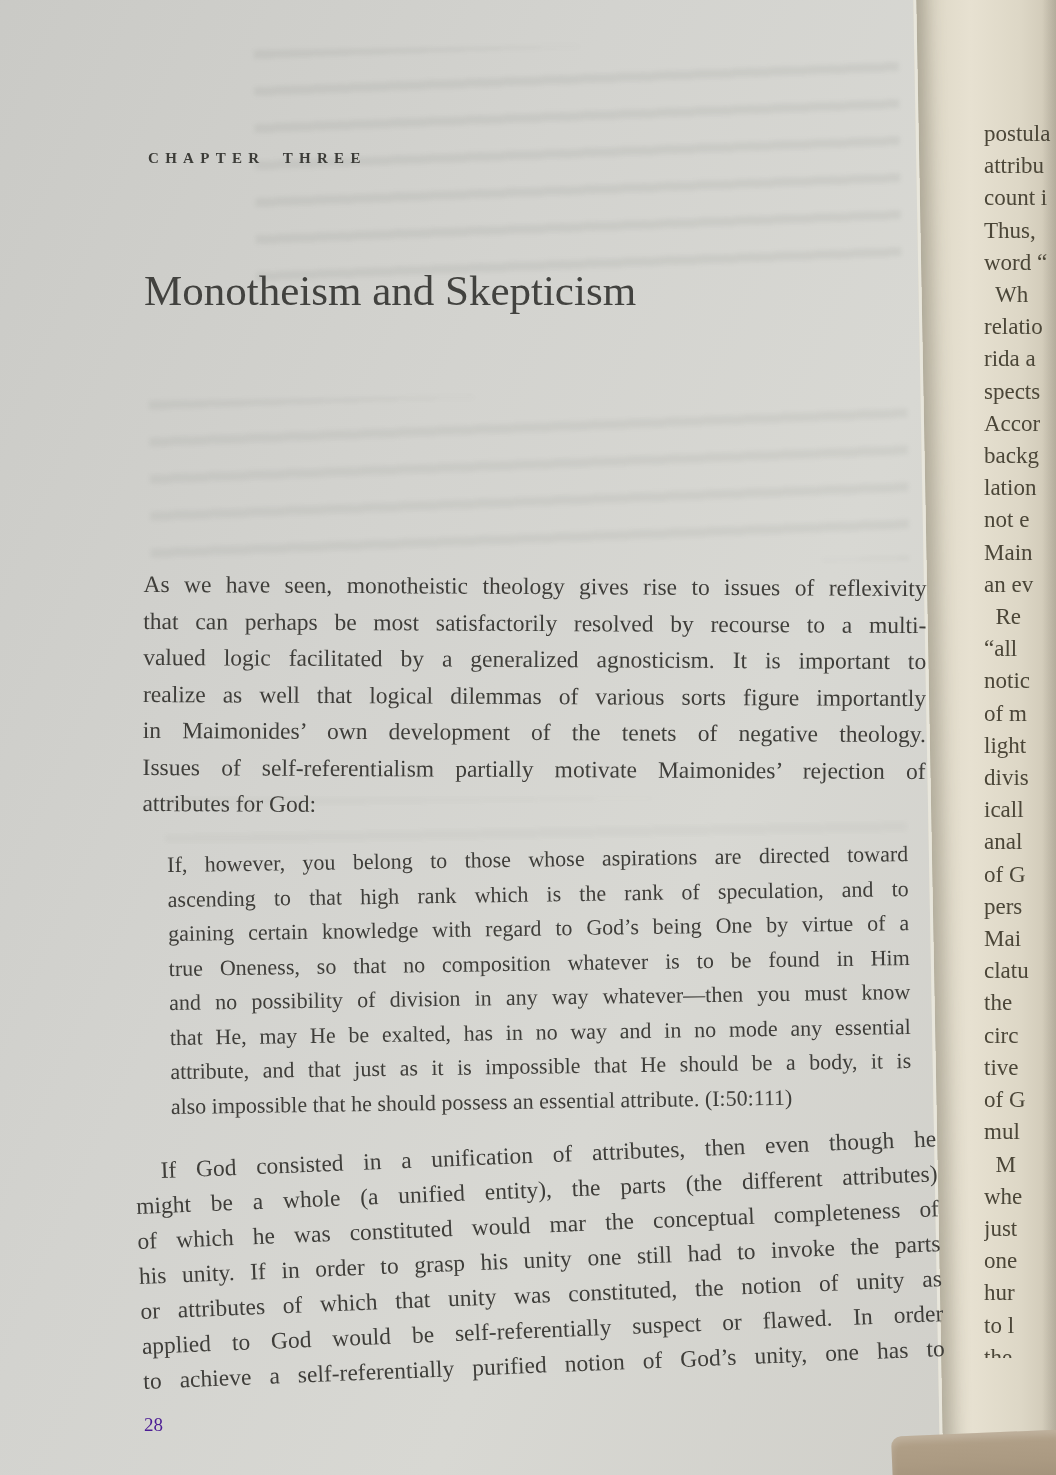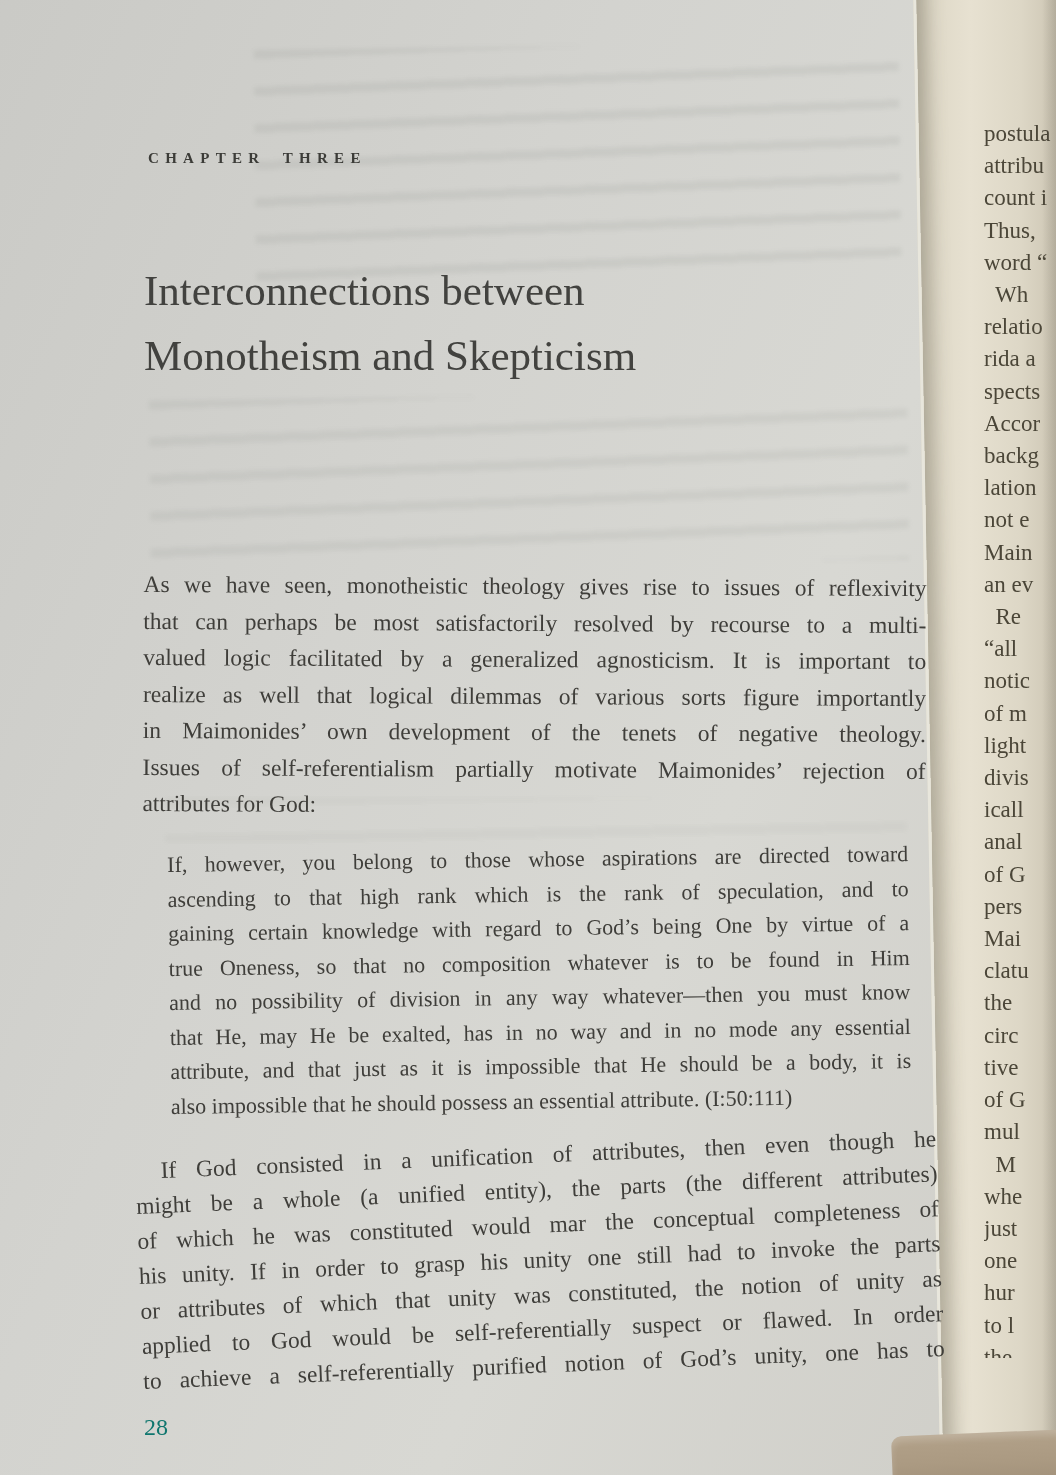--- a/index.html
+++ b/index.html
@@ -55,39 +55,38 @@
     left:148px; top:150px; font-size:15px; color:#3c3c38;
     letter-spacing:0.42em; word-spacing:0.5em; font-weight:bold; font-variant:small-caps;
   }
   .title { left:144px; top:258px; font-size:43px; line-height:65px; color:#42423f; }
   .para-1 { left:143px; top:566px; width:783px; font-size:23.5px; line-height:36.5px; transform:rotate(0.3deg); transform-origin:0 50%; }
   .quote  { left:169px; top:848px; width:741px; font-size:22px;  line-height:34.5px; transform:rotate(-0.85deg); transform-origin:0 50%; }
   .para-2 { left:140px; top:1154px; width:802px; font-size:23.5px; line-height:35px; transform:rotate(-2.35deg); transform-origin:0 60%; }
   .flow .line { text-align:justify; text-align-last:justify; }
   .end-left .line:last-child { text-align-last:left; }
   .indent-first .line:first-child { text-indent:26px; }
-  .pageno { left:144px; top:1414px; font-size:24px; color:#0f766e; }
+  .pageno { left:144px; top:1414px; font-size:19px; color:#4c1d95; }
 </style>
 </head>
 <body>
 
 <div class="photo">
 
   <div class="facing-page"></div>
 
   <div class="main-page"></div>
 
   <div class="ghost ghost-a"></div>
   <div class="ghost ghost-b"></div>
   <div class="ghost ghost-c"></div>
 
   <div class="txt chapter">CHAPTER THREE</div>
 
   <div class="txt title">
-    <div>Interconnections between</div>
     <div>Monotheism and Skepticism</div>
   </div>
 
   <div class="txt para-1 flow end-left">
       <div class="line">As we have seen, monotheistic theology gives rise to issues of reflexivity</div>
       <div class="line">that can perhaps be most satisfactorily resolved by recourse to a multi-</div>
       <div class="line">valued logic facilitated by a generalized agnosticism. It is important to</div>
       <div class="line">realize as well that logical dilemmas of various sorts figure importantly</div>
       <div class="line">in Maimonides’ own development of the tenets of negative theology.</div>
       <div class="line">Issues of self-referentialism partially motivate Maimonides’ rejection of</div>

